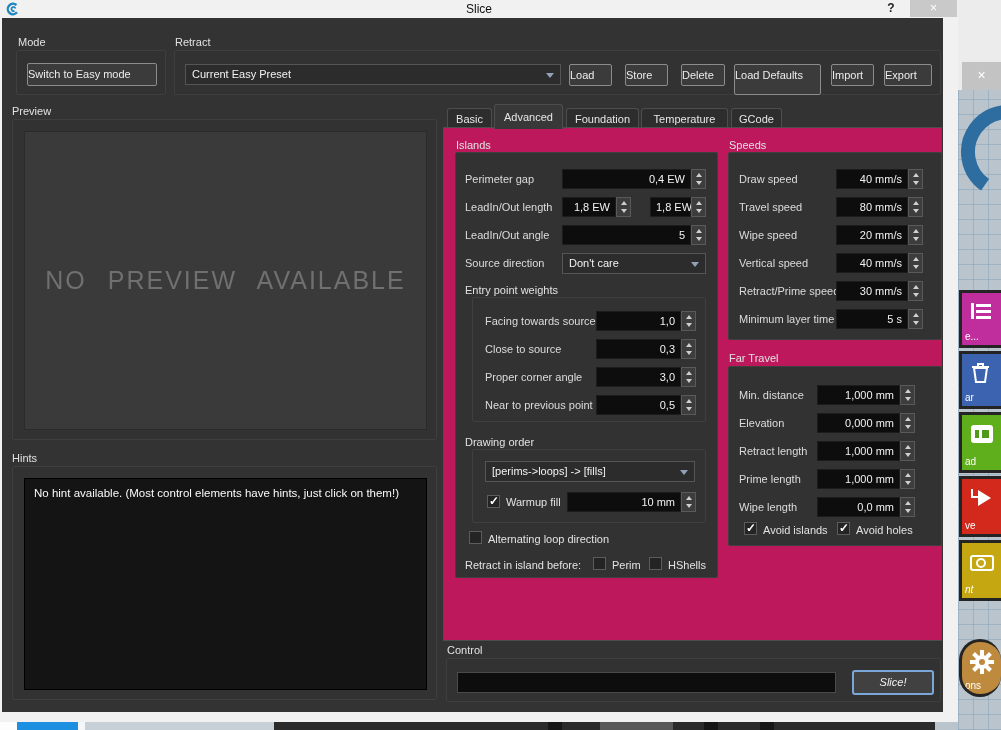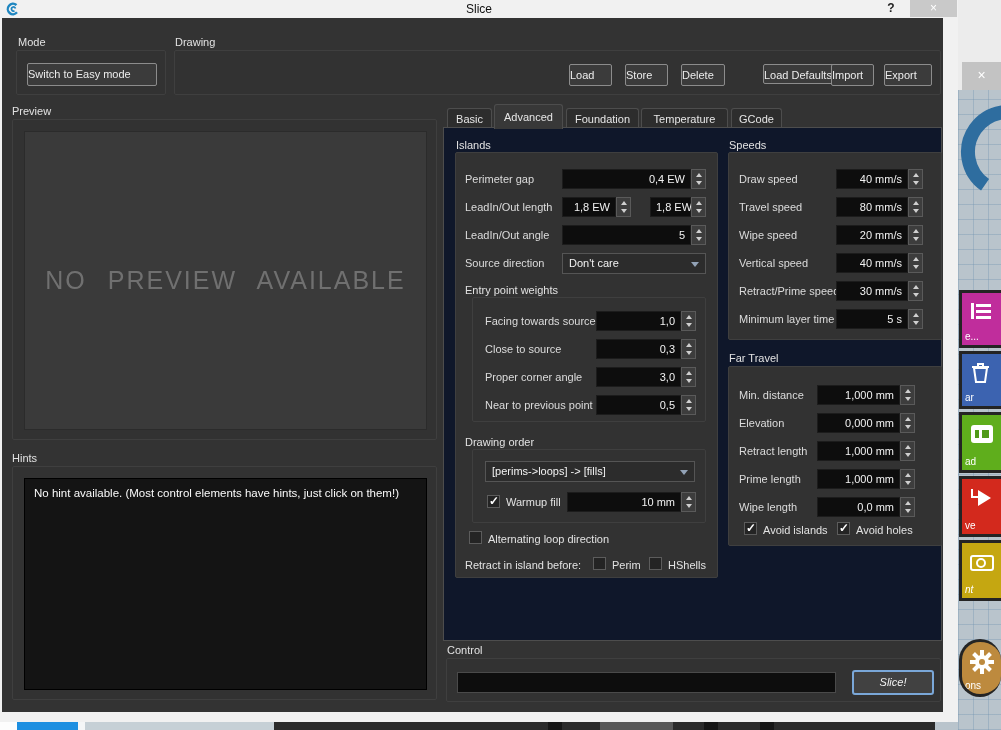--- a/index.html
+++ b/index.html
@@ -47,21 +47,21 @@
   border-right:4px solid transparent;border-top:5px solid #92a2b6}
 .cb{position:absolute;width:13px;height:13px;background:#242424;border:1px solid #5c5c5c;cursor:pointer}
 .cb.checked::after{content:"\2713";position:absolute;left:1px;top:-2px;color:#fff;font-size:12px;font-weight:bold}
 .cblbl{position:absolute;font-size:11px;color:#e2e2e2;line-height:14px;white-space:nowrap}
 .flabel{position:absolute;font-size:11px;color:#dcdcdc;line-height:19px;white-space:nowrap}
 
 .tab{position:absolute;background:#2d2d2d;border:1px solid #4d4d4d;border-bottom:none;
   border-radius:3px 3px 0 0;color:#e6e6e6;font-size:11px;text-align:center;cursor:pointer}
 .tab.active{background:#383838;z-index:3;line-height:24px}
 .tab:not(.active){line-height:20px}
-.tabpanel{position:absolute;left:443px;top:127px;width:499px;height:514px;border:1px solid #4d4d4d;background:#0f172a;z-index:2}
+.tabpanel{position:absolute;left:443px;top:127px;width:499px;height:514px;border:1px solid #4d4d4d;background:#be185d;z-index:2}
 
 .previewArea{position:absolute;background:#3a3a3a;border:1px solid #2b2b2b;display:flex;align-items:center;justify-content:center}
 .noPrev{color:#707070;font-size:25px;letter-spacing:2px;word-spacing:12px;white-space:nowrap}
 .hintArea{position:absolute;background:#141414;border:1px solid #000;color:#fafafa;font-size:11.5px;padding:8px 9px}
 .progress{position:absolute;background:#0d0d0d;border:1px solid #4a4a4a}
 .slicebtn{position:absolute;background:#414141;border:2px solid #7aa7d8;border-radius:3px;color:#f2f2f2;
   font-size:11px;text-align:center;line-height:20px;cursor:pointer}
 </style>
 </head>
 <body>
@@ -156,26 +156,30 @@
       <div class="helpbtn">?</div>
       <div class="closebtn">×</div>
     </div>
     <div class="dlgbody"></div>
 
     <span class="glabel" style="left:18px;top:36px">Mode</span>
     <div class="gbox" style="left:16px;top:50px;width:150px;height:45px">
       <div class="btn" style="left:10px;top:12px;width:130px;height:23px">Switch to Easy mode</div>
     </div>
 
-    <span class="glabel" style="left:175px;top:36px">Drawing</span>
+    <span class="glabel" style="left:175px;top:36px">Retract</span>
     <div class="gbox" style="left:174px;top:50px;width:767px;height:45px">
+      <div class="select" style="left:10px;top:13px;width:376px">
+        <span>Current Easy Preset</span>
+        <i class="arr"></i>
+      </div>
       <div class="btn" style="left:394px;top:13px;width:43px;height:22px">Load</div>
       <div class="btn" style="left:450px;top:13px;width:43px;height:22px">Store</div>
       <div class="btn" style="left:506px;top:13px;width:44px;height:22px">Delete</div>
-      <div class="btn" style="left:588px;top:13px;width:87px;height:20px">Load Defaults</div>
+      <div class="btn" style="left:559px;top:13px;width:87px;height:31px">Load Defaults</div>
       <div class="btn" style="left:656px;top:13px;width:43px;height:22px">Import</div>
       <div class="btn" style="left:709px;top:13px;width:48px;height:22px">Export</div>
     </div>
 
     <span class="glabel" style="left:12px;top:105px">Preview</span>
     <div class="gbox" style="left:12px;top:119px;width:425px;height:321px">
       <div class="previewArea" style="left:11px;top:11px;width:403px;height:299px">
         <span class="noPrev">NO PREVIEW AVAILABLE</span>
       </div>
     </div>

